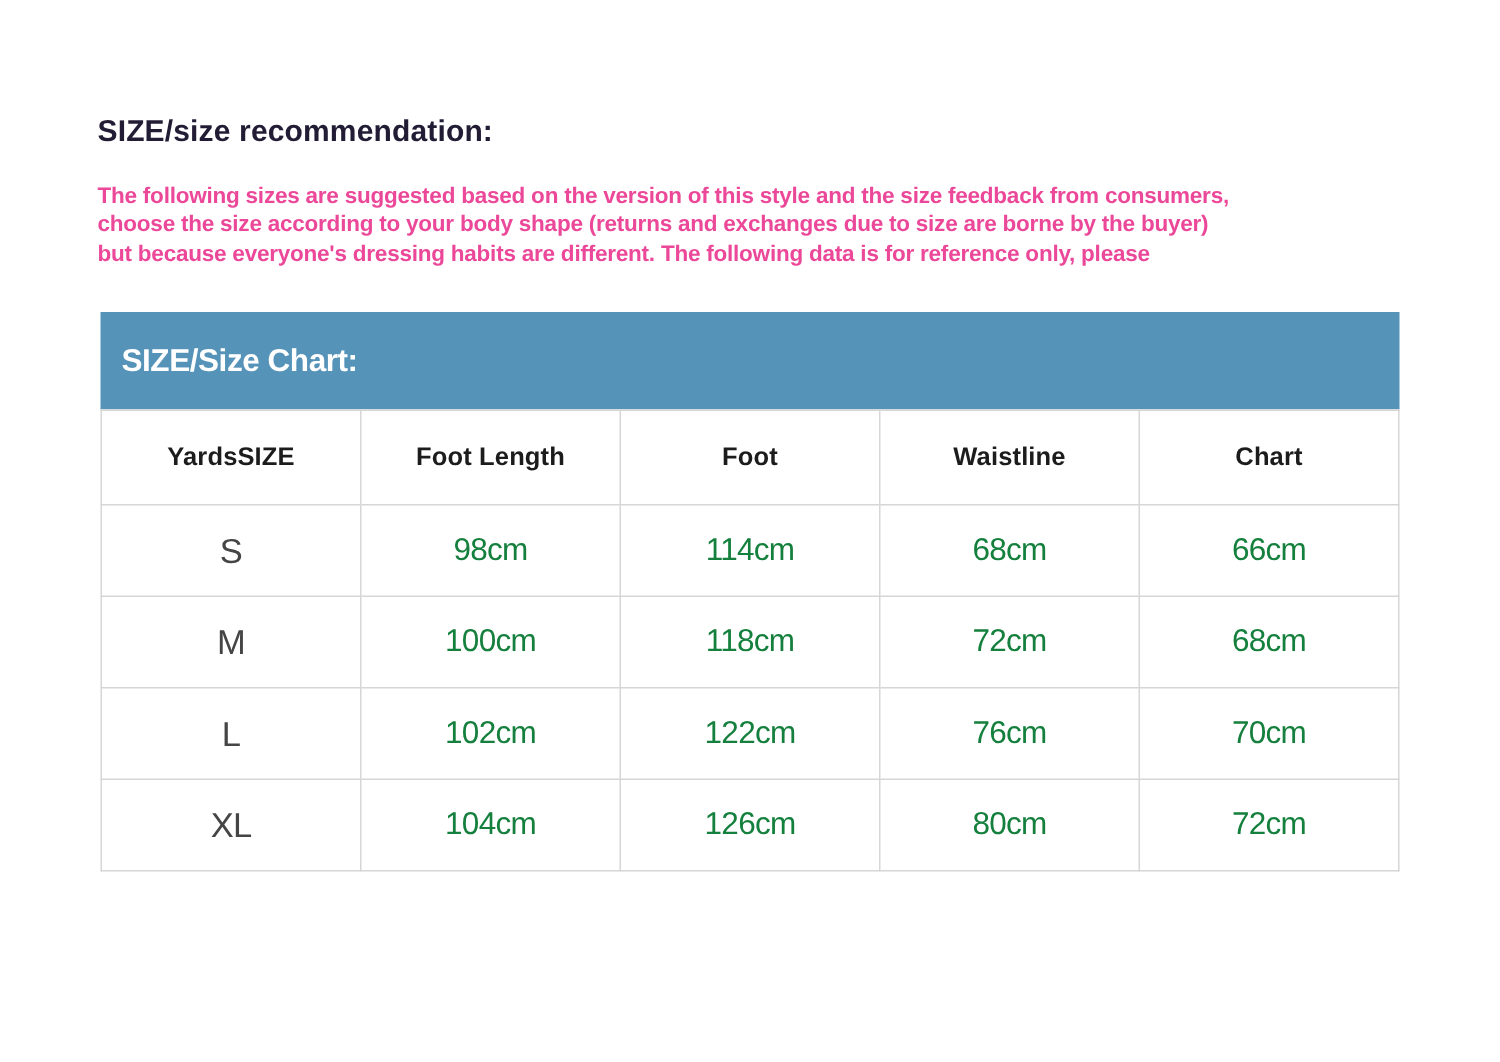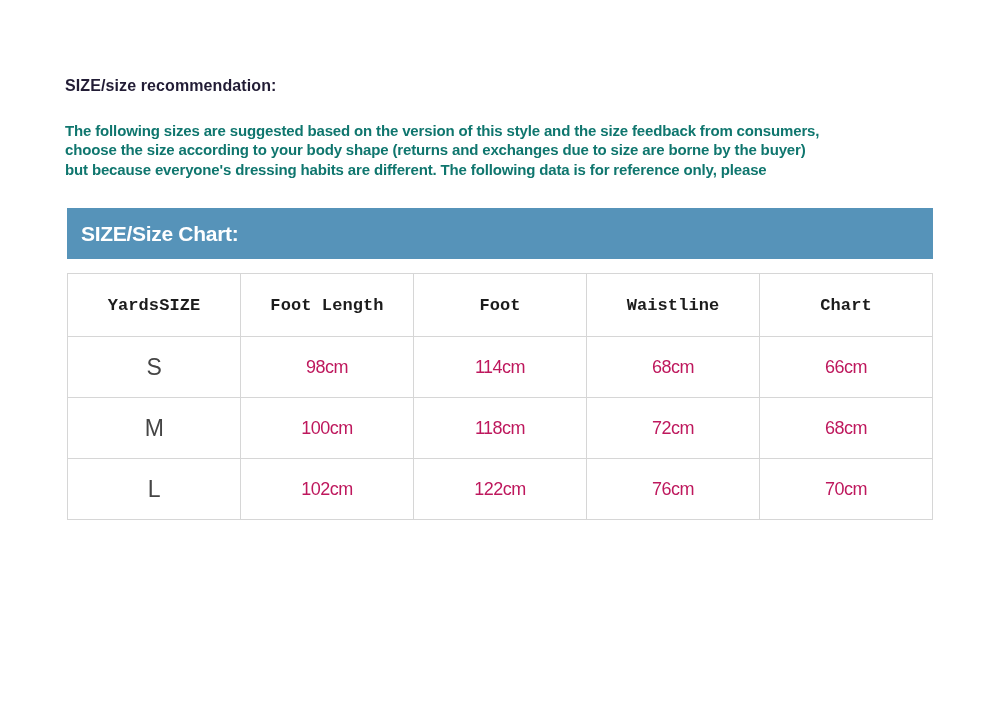--- a/index.html
+++ b/index.html
@@ -12,42 +12,42 @@
     position: relative;
     width: 1000px;
     height: 708px;
     background: #ffffff;
     overflow: hidden;
   }
   .rec-title {
     position: absolute;
     left: 65px;
     top: 77px;
-    font-size: 16px;
+    font-size: 20px;
     font-weight: bold;
     color: #221c35;
     letter-spacing: 0.1px;
   }
   .rec-body {
     position: absolute;
     left: 65px;
     top: 121px;
     font-size: 15px;
     font-weight: bold;
-    color: #0f766e;
+    color: #ec4899;
     line-height: 19.3px;
     letter-spacing: -0.15px;
     white-space: nowrap;
   }
   .banner {
     position: absolute;
     left: 67px;
     top: 208px;
     width: 866px;
-    height: 51px;
+    height: 65px;
     background: #5693b9;
     display: flex;
     align-items: center;
     box-sizing: border-box;
     padding-left: 14px;
   }
   .banner-title {
     color: #ffffff;
     font-size: 21px;
     font-weight: bold;
@@ -68,27 +68,26 @@
     text-align: center;
     vertical-align: middle;
     padding: 0;
   }
   .size-chart th {
     height: 62px;
     font-size: 17px;
     font-weight: bold;
     color: #1c1c1c;
     letter-spacing: 0.1px;
-    font-family: Liberation Mono, monospace;
   }
   .size-chart td {
     height: 60px;
-    font-size: 18px;
+    font-size: 21px;
     font-weight: normal;
-    color: #be185d;
+    color: #15803d;
     letter-spacing: -0.5px;
   }
   .size-chart td.size-col {
     font-size: 23px;
     color: #454545;
   }
 </style>
 </head>
 <body>
 
@@ -131,16 +130,23 @@
         <td>72cm</td>
         <td>68cm</td>
       </tr>
       <tr>
         <td class="size-col">L</td>
         <td>102cm</td>
         <td>122cm</td>
         <td>76cm</td>
         <td>70cm</td>
       </tr>
+      <tr>
+        <td class="size-col">XL</td>
+        <td>104cm</td>
+        <td>126cm</td>
+        <td>80cm</td>
+        <td>72cm</td>
+      </tr>
     </tbody>
   </table>
 
 </div>
 
 </body></html>

